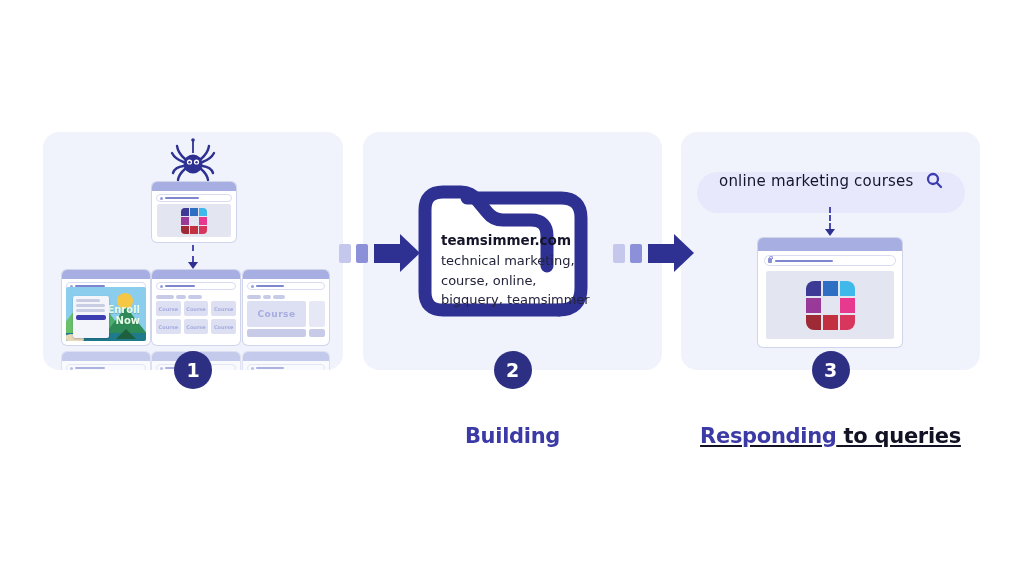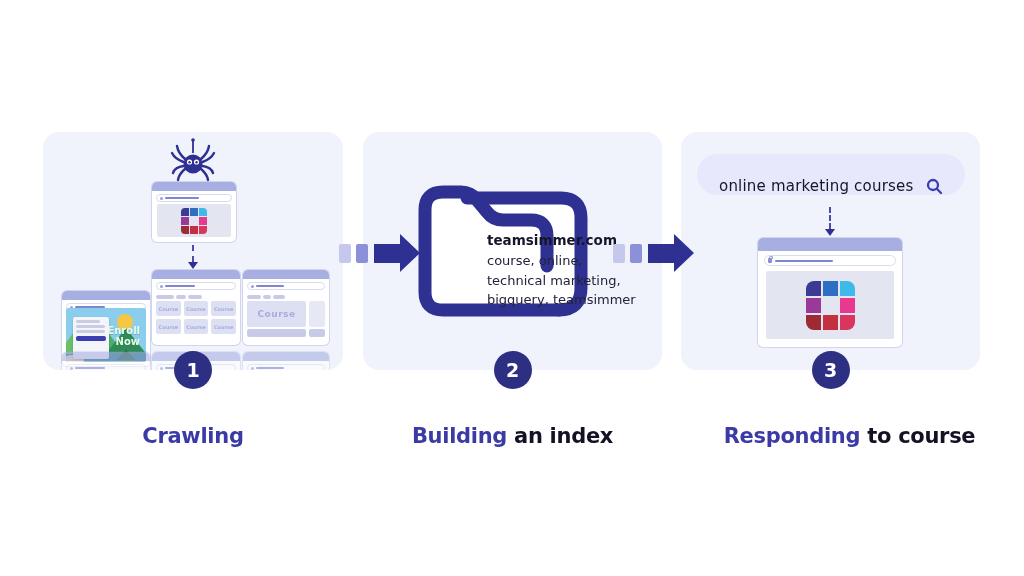--- a/index.html
+++ b/index.html
@@ -13,21 +13,21 @@
 
   .badge{position:absolute;left:50%;bottom:0;transform:translate(-50%,50%);
          width:38px;height:38px;border-radius:50%;background:#2d2f83;color:#fff;
          display:flex;align-items:center;justify-content:center;
          font-size:19px;font-weight:bold;z-index:5;}
 
   
   .caption{position:absolute;top:421px;height:30px;display:flex;align-items:center;justify-content:center;
            font-size:21px;font-weight:bold;color:#121224;letter-spacing:-0.3px;white-space:pre;}
   .caption .hl{color:#3c3ba6;}
-  #cap1{left:43px;width:300px;} #cap2{left:363px;width:299px;} #cap3{left:700px;width:299px;}
+  #cap1{left:43px;width:300px;} #cap2{left:363px;width:299px;} #cap3{left:681px;width:299px;text-decoration:underline;}
 
   
   .flow{position:absolute;display:flex;align-items:center;z-index:4;}
   .flow .sq{width:12px;height:19px;border-radius:2px;}
   .flow .sq1{background:#c5c8ec;margin-right:5px;}
   .flow .sq2{background:#8b90d8;margin-right:6px;}
   .flow .bar{width:26px;height:19px;background:#2e3192;}
   .flow .head{width:0;height:0;border-top:19px solid transparent;border-bottom:19px solid transparent;
               border-left:20px solid #2e3192;}
 
@@ -63,27 +63,27 @@
           text-align:right;white-space:pre-line;text-shadow:0 1px 0 rgba(40,120,70,.35);}
   .formcard{position:absolute;left:7px;top:9px;width:30px;height:36px;background:#f4f5fb;border-radius:2px;
             padding:3px 3px;box-shadow:0 1px 2px rgba(30,30,80,.25);}
   .formline{height:2.5px;background:#c8cde4;border-radius:2px;margin-bottom:2.5px;}
   .formbtn{height:5px;background:#3d3db2;border-radius:2px;margin-top:3px;}
   .sand{position:absolute;left:-4px;bottom:-3px;width:22px;height:10px;border-radius:50%;background:#e7d9b8;}
   .sea{position:absolute;left:0;right:0;bottom:0;height:8px;background:#1f7a8c;}
   .seatri{position:absolute;width:0;height:0;bottom:2px;}
 
   
-  .foldertext{position:absolute;left:78px;top:100px;color:#15152a;z-index:2;margin-left:46px;}
+  .foldertext{position:absolute;left:78px;top:100px;color:#15152a;z-index:2;}
   .foldertext .ft-title{font-weight:bold;font-size:13.5px;margin-bottom:3px;}
   .foldertext .ft-line{font-size:13px;line-height:1.5;color:#23233a;}
 
   
-  .searchpill{position:absolute;left:16px;top:22px;width:268px;height:41px;background:#e7e8fb;border-radius:21px;
-              display:flex;align-items:flex-end;justify-content:space-between;padding:0 22px 0 22px;box-sizing:border-box;}
+  .searchpill{position:absolute;left:16px;top:40px;width:268px;height:41px;background:#e7e8fb;border-radius:21px;
+              display:flex;align-items:flex-start;justify-content:space-between;padding:0 22px 0 22px;box-sizing:border-box;}
   .searchpill .q{font-size:15px;font-weight:500;color:#15142e;letter-spacing:.2px;}
 
   .lock{width:4px;height:5px;background:#8b90d8;border-radius:1px;position:relative;flex:0 0 auto;}
   .lock:before{content:"";position:absolute;left:0.5px;top:-2px;width:2px;height:2px;border:1px solid #8b90d8;
                border-bottom:none;border-radius:2px 2px 0 0;}
 
   
   .logo{display:flex;flex-direction:column;}
   .logo .lrow{display:flex;}
   .logo .ltile{flex:0 0 auto;}
@@ -145,21 +145,21 @@
               </div>
             </div>
         </div>
       </div>
 
       <div class="vflow" style="left:145px;top:113px;">
         <div class="vdash" style="height:17px;"></div>
           <div class="ahead"></div>
       </div>
 
-      <div class="win" style="left:19px;top:138px;width:88px;height:75px;margin-top:21px;">
+      <div class="win" style="left:19px;top:138px;width:88px;height:75px;">
         <div class="chrome"></div>
         <div class="urlrow">
             <div class="urlpill">
               <span class="urldot"></span>
               <span class="urlline" style="width:30px;"></span>
             </div>
           </div>
         <div class="illus">
           <div class="sun"></div>
           <div class="mtn" style="left:8px;bottom:6px;border-left:26px solid transparent;border-right:26px solid transparent;border-bottom:34px solid #4caf6d;"></div>
@@ -264,22 +264,22 @@
     <div class="panel">
       <svg width="190" height="148" viewBox="0 0 190 148" style="position:absolute;left:52px;top:46px;">
         <rect x="12" y="18" width="152" height="114" rx="18" fill="#ffffff"></rect>
         <g fill="none" stroke="#2e3192" stroke-width="13" stroke-linecap="round" stroke-linejoin="round">
           <path d="M 52 20 H 146 Q 166 20 166 40 V 110 Q 166 132 144 132"></path>
           <path d="M 144 132 H 28 Q 10 132 10 114 V 32 Q 10 14 28 14 H 46 Q 56 14 62 22 L 72 34 Q 78 42 88 42 H 116 Q 132 42 132 58 V 88"></path>
         </g>
       </svg>
       <div class="foldertext">
         <div class="ft-title">teamsimmer.com</div>
+        <div class="ft-line">technical marketing,</div>
         <div class="ft-line">course, online,</div>
-        <div class="ft-line">technical marketing,</div>
         <div class="ft-line">bigquery, teamsimmer</div>
       </div>
     </div>
     <div class="badge">2</div>
   </div>
 
   <div class="panel-wrap" id="p3">
     <div class="panel">
       <div class="searchpill">
         <span class="q">online marketing courses</span>
@@ -333,22 +333,22 @@
       <div class="head"></div>
   </div>
   <div class="flow" style="left:613px;top:234px;">
     <div class="sq sq1"></div>
       <div class="sq sq2"></div>
       <div class="bar"></div>
       <div class="head"></div>
   </div>
 
   <div class="caption" id="cap1">
-    <span class="hl">Crawling</span>
+    
   </div>
   <div class="caption" id="cap2">
-    <span class="hl">Building</span><span> an index</span>
+    <span class="hl">Building</span>
   </div>
   <div class="caption" id="cap3">
-    <span class="hl">Responding</span><span> to course</span>
+    <span class="hl">Responding</span><span> to queries</span>
   </div>
 
 </div>
 
 </body></html>

